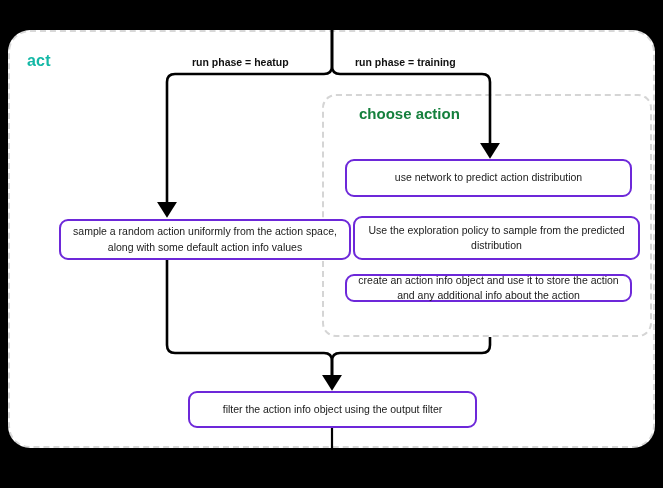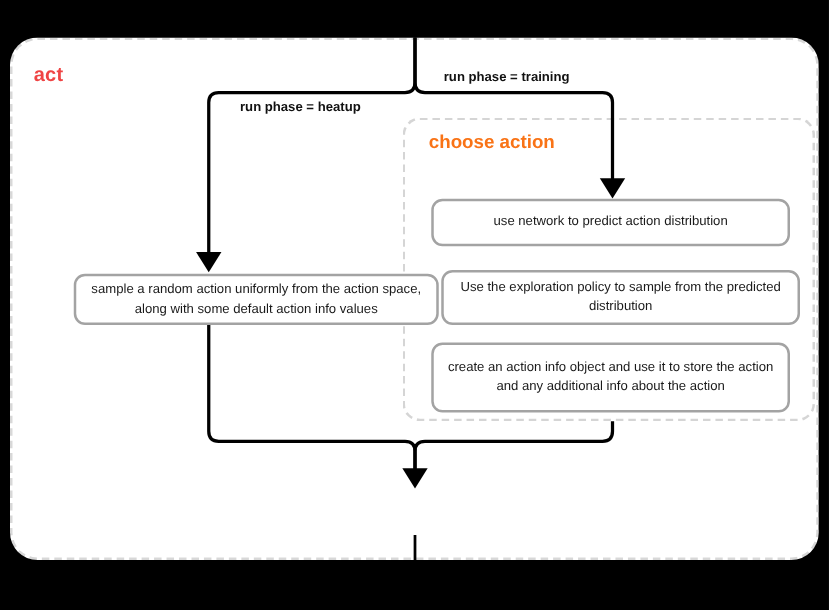--- a/index.html
+++ b/index.html
@@ -16,69 +16,69 @@
     left:8px;top:30px;width:647px;height:418px;
     background:#ffffff;
     border:2px dashed #d8d8d8;
     border-radius:22px;
     box-sizing:border-box;
     box-shadow:0 3px 7px rgba(0,0,0,0.30);
   }
   .act-title{
     position:absolute;
     left:27px;top:52px;
-    font-size:16px;font-weight:bold;color:#ef4444;
+    font-size:16px;font-weight:bold;color:#14b8a6;
     letter-spacing:0.2px;
   }
   
   .group-box{
     position:absolute;
     left:322px;top:94px;width:330px;height:243px;
     border:2px dashed #d5d5d5;
     border-radius:14px;
     box-sizing:border-box;
     background:transparent;
   }
   .group-title{
     position:absolute;
-    left:343px;top:104px;
+    left:359px;top:104px;
     width:150px;
-    font-size:15px;font-weight:bold;color:#f97316;
+    font-size:15px;font-weight:bold;color:#15803d;
     line-height:1.33;
   }
   
   .gbox{
     position:absolute;
     background:#ffffff;
-    border:2px solid #a3a3a3;
+    border:2px solid #6d28d9;
     border-radius:9px;
     box-sizing:border-box;
     display:flex;
     align-items:center;
     justify-content:center;
     text-align:center;
     color:#1a1a1a;
     font-size:10.5px;
     line-height:1.45;
     padding:2px 8px;
   }
   #box-sample   {left:20px; top:219px; width:292px; height:41px;margin-left:39px;}
   #box-network  {left:345px;top:159px; width:287px; height:38px;}
   #box-explore  {left:353px;top:216px; width:287px; height:44px;}
-  #box-actinfo  {left:345px;top:274px; width:287px; height:56px;}
+  #box-actinfo  {left:345px;top:274px; width:287px; height:28px;}
   #box-filter   {left:188px;top:391px; width:289px; height:37px;}
   
   .edge-label{
     position:absolute;
     font-size:10.5px;
     font-weight:bold;
     color:#111;
     white-space:nowrap;
   }
-  #label-heatup  {left:192px;top:56px;margin-top:24px;}
+  #label-heatup  {left:192px;top:56px;}
   #label-training{left:355px;top:56px;text-align:right;}
   
   .wires{
     position:absolute;left:0;top:0;width:663px;height:488px;
     pointer-events:none;
   }
 </style>
 </head>
 <body>
 
@@ -112,14 +112,15 @@
   <div class="edge-label" id="label-training">run phase = training</div>
 
   <div class="gbox" id="box-sample">sample a random action uniformly from the action space, along with some default action info values</div>
 
   <div class="gbox" id="box-network">use network to predict action distribution</div>
 
   <div class="gbox" id="box-explore">Use the exploration policy to sample from the predicted distribution</div>
 
   <div class="gbox" id="box-actinfo">create an action info object and use it to store the action and any additional info about the action</div>
 
+  <div class="gbox" id="box-filter">filter the action info object using the output filter</div>
 
 </div>
 
 </body></html>

